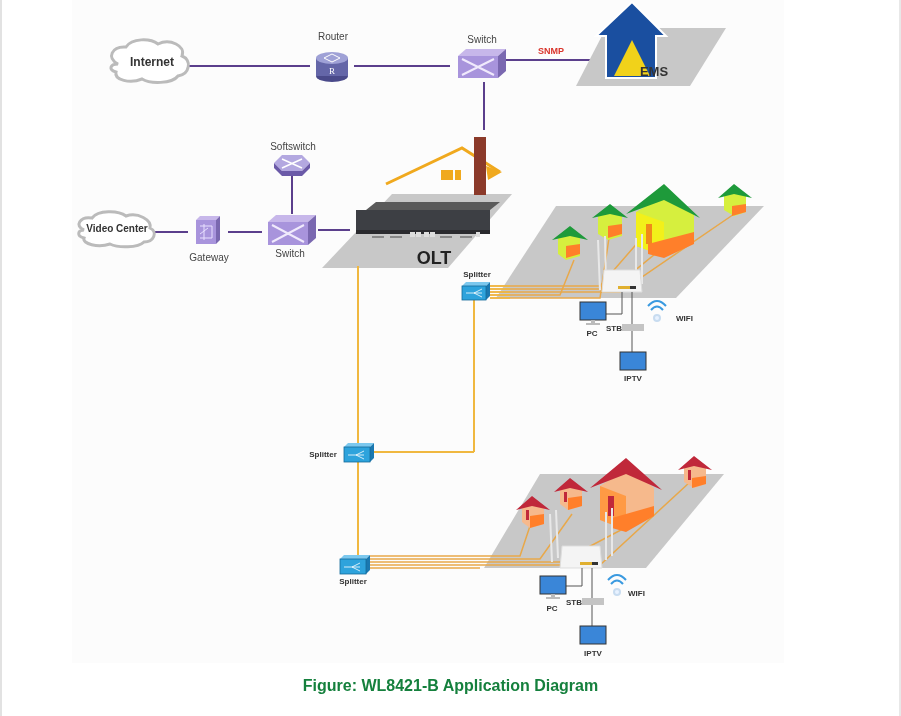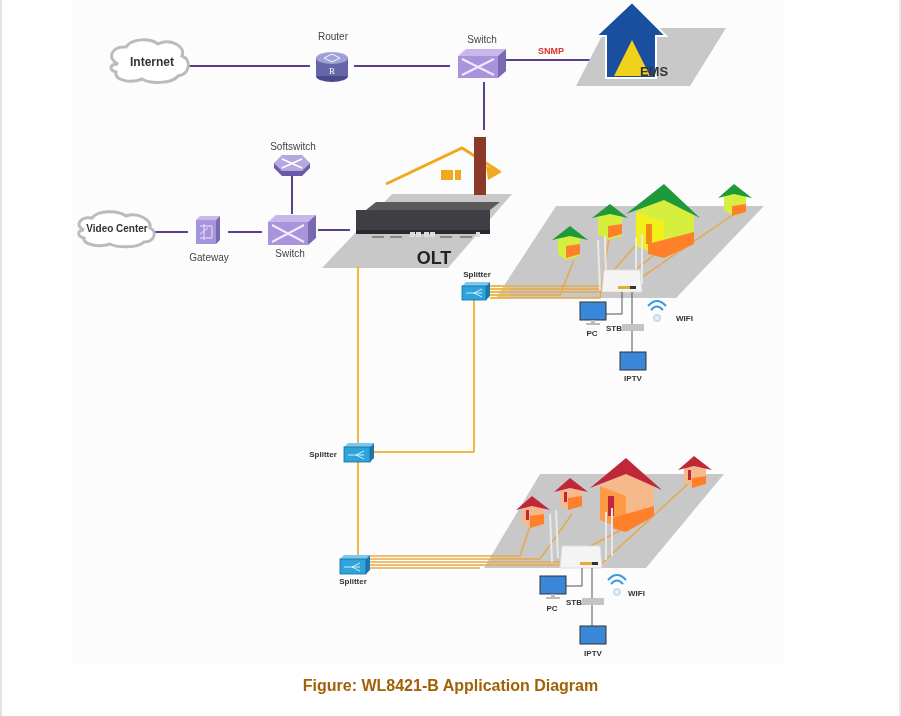--- a/index.html
+++ b/index.html
@@ -3,21 +3,21 @@
 <meta charset="utf-8">
 <style>
   html,body{margin:0;padding:0;background:#fff;}
   body{width:901px;height:716px;position:relative;overflow:hidden;font-family:"Liberation Sans",sans-serif;}
   .lborder{position:absolute;left:0;top:0;width:2px;height:716px;background:#e2e2e2;}
   .rborder{position:absolute;left:899px;top:0;width:2px;height:716px;background:#e8e8e8;}
   .canvas{position:absolute;left:72px;top:0;width:712px;height:663px;background:#fcfcfc;}
   svg.diagram{position:absolute;left:0;top:0;width:901px;height:716px;}
   .lbl{font-family:"Liberation Sans",sans-serif;fill:#444;font-size:10px;}
   .lblb{font-family:"Liberation Sans",sans-serif;fill:#333;font-size:8px;font-weight:bold;}
-  .caption{position:absolute;left:0;width:901px;top:677px;text-align:center;font-family:"Liberation Sans",sans-serif;font-weight:bold;font-size:16px;color:#a16207;}
+  .caption{position:absolute;left:0;width:901px;top:677px;text-align:center;font-family:"Liberation Sans",sans-serif;font-weight:bold;font-size:16px;color:#15803d;}
 </style>
 </head>
 <body>
 
 <div class="lborder"></div>
 <div class="rborder"></div>
 <div class="canvas"></div>
 
 <svg class="diagram" viewBox="0 0 901 716">
 

